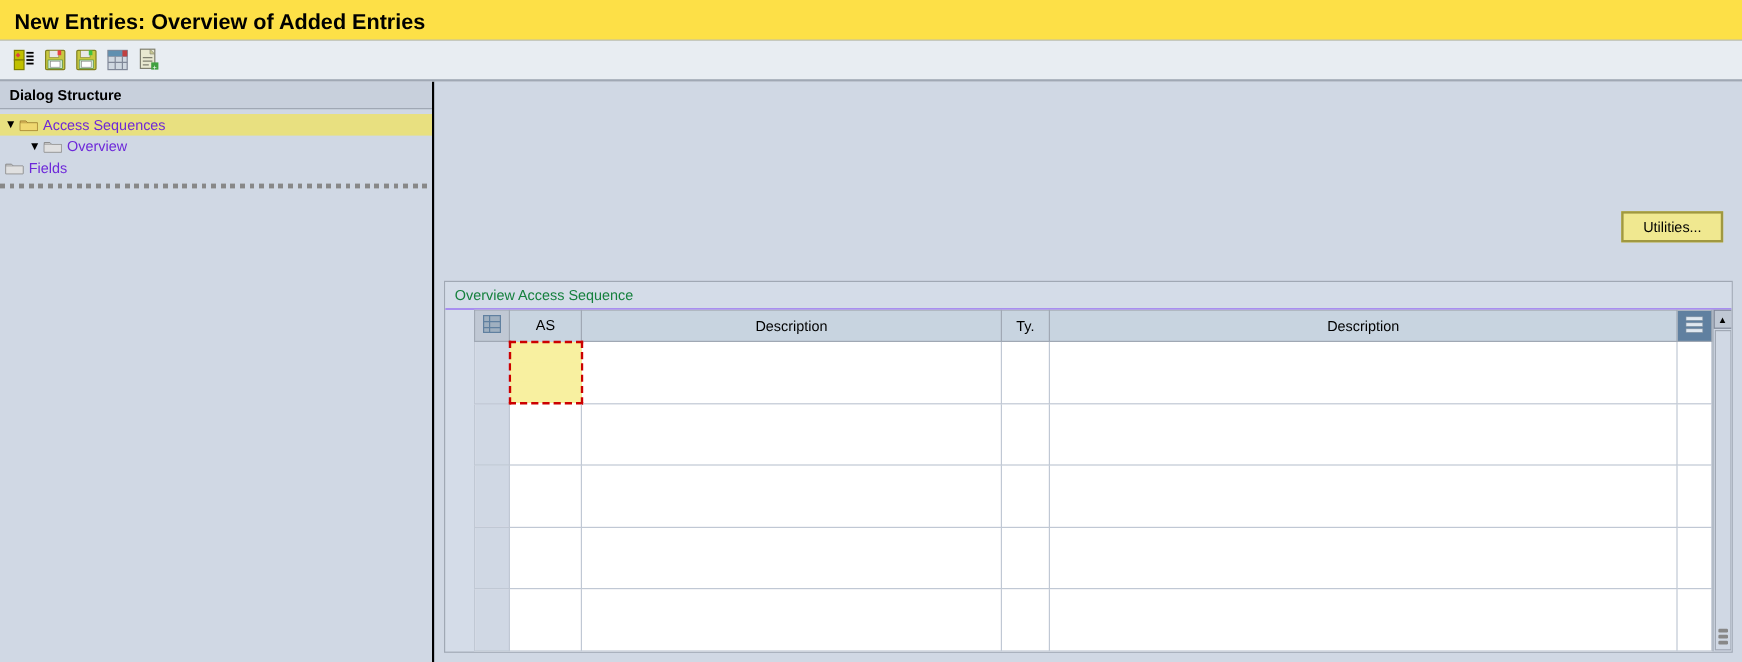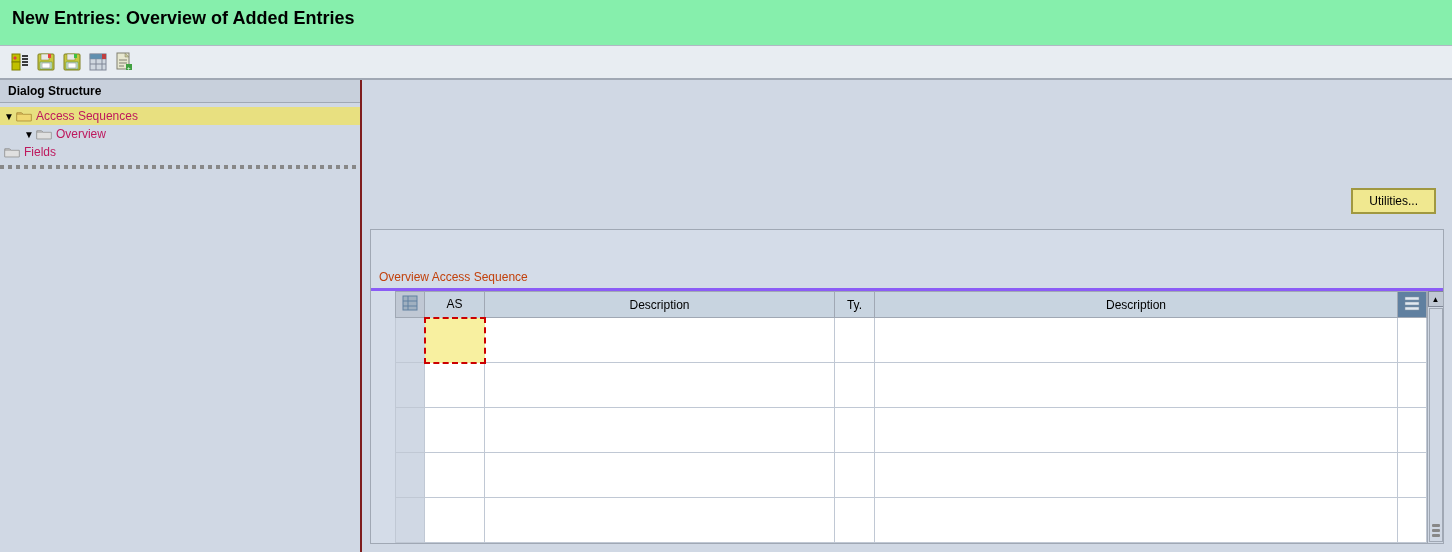--- a/index.html
+++ b/index.html
@@ -15,22 +15,22 @@
     .main-container {
       width: 1452px;
       height: 552px;
       background: #d0d8e4;
       display: flex;
       flex-direction: column;
     }
 
     
     .title-bar {
-      background: #86efac;
-      padding: 8px 12px 16px 12px;
+      background: #fde047;
+      padding: 8px 12px 4px 12px;
       border-bottom: 1px solid #b0b8c4;
     }
 
     .title-bar h1 {
       font-size: 18px;
       font-weight: bold;
       color: #000;
       font-family: Arial, sans-serif;
     }
 
@@ -62,21 +62,21 @@
       display: flex;
       flex: 1;
       overflow: hidden;
     }
 
     
     .left-panel {
       width: 362px;
       min-width: 362px;
       background: #d0d8e4;
-      border-right: 2px solid #7f1d1d;
+      border-right: 2px solid #000000;
       padding: 0;
       overflow: auto;
     }
 
     .dialog-structure-header {
       background: #c8d0dc;
       padding: 4px 8px;
       font-weight: bold;
       font-size: 12px;
       color: #000;
@@ -111,31 +111,31 @@
     }
 
     .tree-arrow {
       font-size: 10px;
       margin-right: 2px;
       color: #000;
     }
 
     .tree-label {
       font-size: 12px;
-      color: #be185d;
+      color: #6d28d9;
     }
 
     
     .right-panel {
       flex: 1;
       background: #d0d8e4;
       display: flex;
       flex-direction: column;
       padding: 8px;
-      gap: 7px;
+      gap: 24px;
     }
 
     .utilities-btn {
       align-self: flex-end;
       margin-top: 60px;
       padding: 4px 16px;
       background: #f0e890;
       border: 2px solid #a09840;
       font-size: 12px;
       cursor: pointer;
@@ -148,24 +148,23 @@
       background: #d4dce8;
       border: 1px solid #a0a8b4;
       overflow: hidden;
       display: flex;
       flex-direction: column;
     }
 
     .table-title {
       padding: 4px 8px;
       font-size: 12px;
-      color: #c2410c;
+      color: #15803d;
       background: #d4dce8;
-      border-bottom: 3px solid #8b5cf6;
-      margin-top: 36px;
+      border-bottom: 1px solid #8b5cf6;
     }
 
     .table-wrapper {
       flex: 1;
       overflow: hidden;
       display: flex;
     }
 
     .data-table {
       flex: 1;

